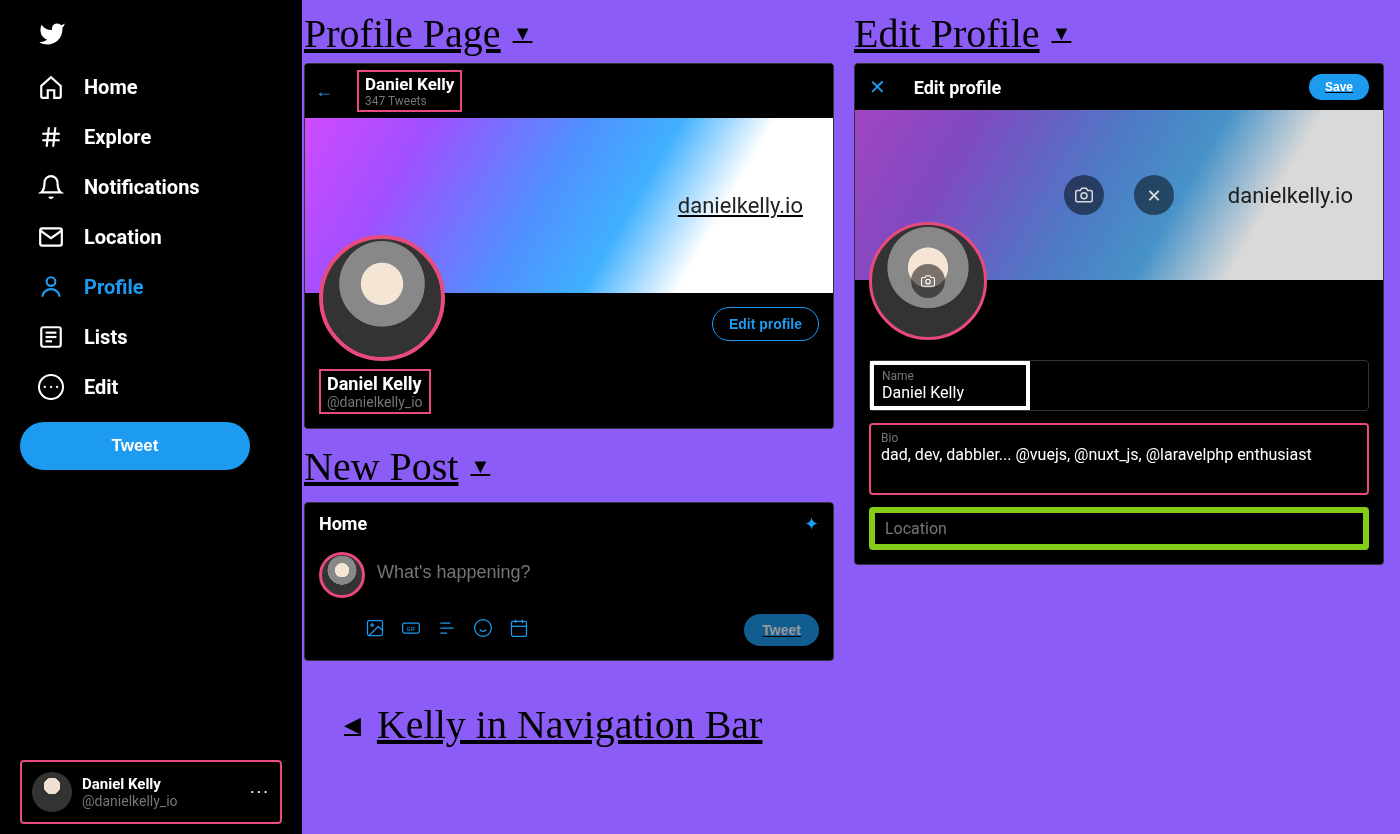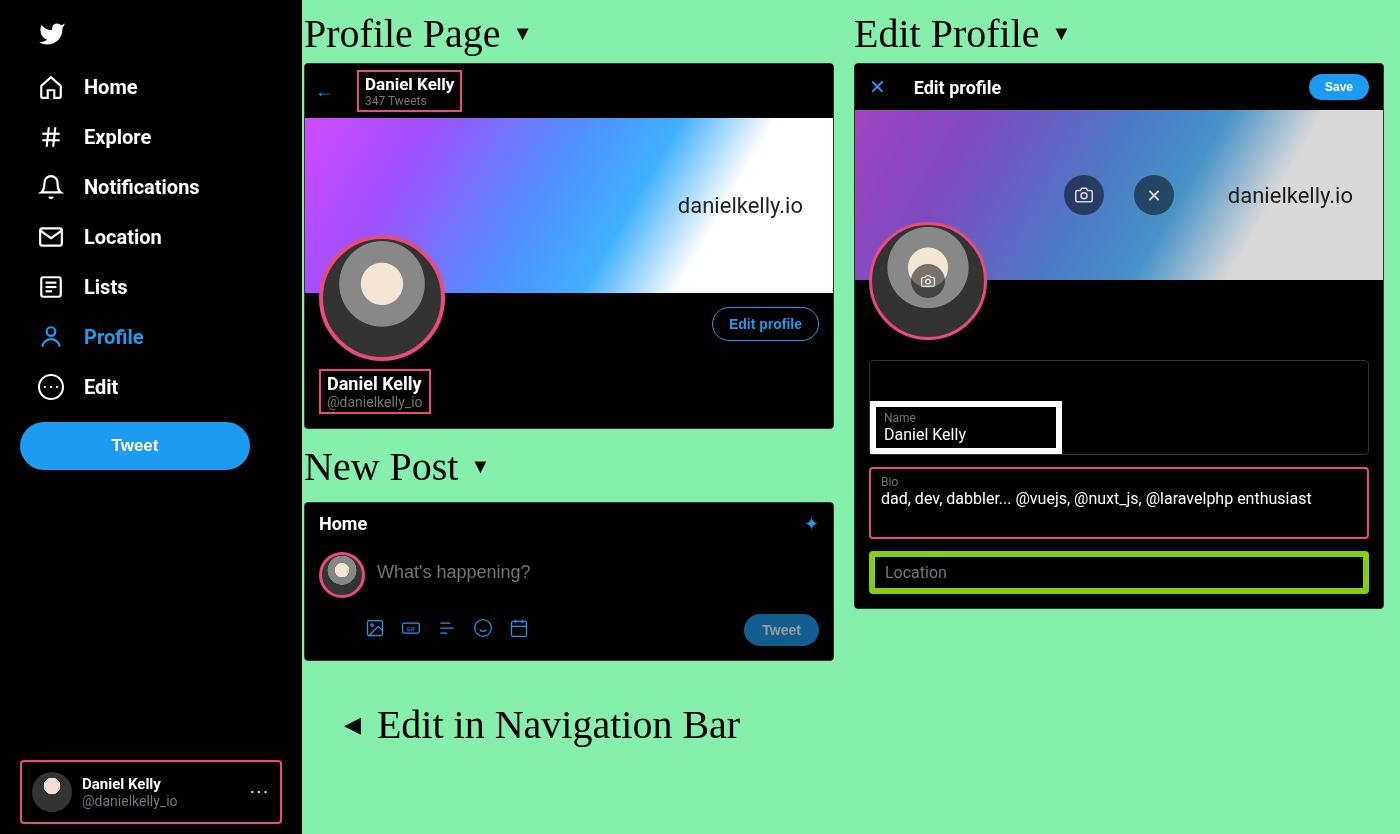--- a/index.html
+++ b/index.html
@@ -18,21 +18,21 @@
 .more-circle { width: 26px; height: 26px; border: 2px solid currentColor; border-radius: 50%; display: flex; align-items: center; justify-content: center; font-size: 14px; letter-spacing: 2px; padding-left: 2px; line-height: 1;}
 .tweet-btn { background: #1d9bf0; color: #fff; border: none; border-radius: 999px; padding: 14px 0; font-size: 17px; font-weight: 700; width: 230px; margin: 10px 0 0 0; cursor: pointer; }
 .user-box { position: absolute; bottom: 10px; left: 20px; right: 20px; display: flex; align-items: center; padding: 10px; border: 2px solid #e84a7c; border-radius: 4px; }
 .user-box .av { width: 40px; height: 40px; border-radius: 50%; background: radial-gradient(circle at 50% 35%, #f0e0d0 25%, #333 26%); margin-right: 10px; flex-shrink: 0; }
 .user-box .nm { display: flex; flex-direction: column; }
 .user-box .nm .n { font-weight: 700; font-size: 15px; color: #fff; }
 .user-box .nm .h { font-size: 14px; color: #71767b; }
 .user-box .dots { margin-left: auto; font-size: 18px; letter-spacing: 2px; color: #fff; }
 
 
-.right { flex: 1; background: #86efac; padding: 10px 2px; position: relative; }
+.right { flex: 1; background: #8b5cf6; padding: 10px 2px; position: relative; text-decoration: underline; }
 .section-title { font-family: Georgia, "Times New Roman", serif; font-weight: 400; font-size: 40px; display: flex; align-items: center; margin-bottom: 6px; }
 .section-title .tri { margin-left: 12px; font-size: 20px; }
 
 
 .profile-card { width: 530px; background: #000; border-radius: 4px; overflow: hidden; border: 1px solid #333; }
 .pc-header { display: flex; align-items: center; padding: 6px 10px; background: #000; }
 .pc-back { color: #1d9bf0; font-size: 18px; margin-right: 14px; }
 .pc-name-box { border: 2px solid #e84a7c; padding: 2px 6px; margin-left: 10px;}
 .pc-name { font-weight: 700; font-size: 17px; color: #fff; }
 .pc-tweets { font-size: 12px; color: #71767b; }
@@ -70,21 +70,21 @@
 .banner-actions span { width: 40px; height: 40px; background: rgba(0,0,0,0.5); border-radius: 50%; display: flex; align-items: center; justify-content: center; font-size: 18px; }
 .ec-lower { padding: 0 14px 14px; position: relative; }
 .ec-avatar { width: 118px; height: 118px; border-radius: 50%; border: 3px solid #e84a7c; background: radial-gradient(circle at 50% 38%, #f5e5d5 22%, #888 23%, #888 45%, #333 46%); position: relative; top: -58px; margin-bottom: -50px; display: flex; align-items: center; justify-content: center; }
 .ec-avatar .cam { width: 34px; height: 34px; background: rgba(0,0,0,0.5); border-radius: 50%; display: flex; align-items: center; justify-content: center; color: #fff; font-size: 14px; }
 .field { border: 6px solid #84cc16; border-radius: 4px; padding: 6px 10px; margin-top: 12px; }
 .field.hl { border: 2px solid #e84a7c; }
 .field .lbl { font-size: 12px; color: #71767b; }
 .field input, .field textarea { width: 100%; background: transparent; border: none; color: #fff; font-size: 16px; outline: none; resize: none; font-family: inherit; }
 .field.loc input::placeholder { color: #71767b; }
 .field.name-row { display: flex; gap: 0; padding: 0; border: 1px solid #333;}
-.name-inner { border: 6px solid #ffffff; padding: 4px 8px; width: 192px; margin-top: 40px;}
+.name-inner { border: 4px solid #ffffff; padding: 4px 8px; width: 160px;}
 .bio-field { min-height: 72px; }
 
 
 .caption-bottom { font-family: Georgia, "Times New Roman", serif; font-weight: 400; font-size: 40px; display: flex; align-items: center; margin-top: 40px; margin-left: 40px;}
 .caption-bottom .tri { margin-right: 16px; font-size: 22px; }
 
 .row-top { display: flex; gap: 20px; align-items: flex-start;}
 .colblock { display: flex; flex-direction: column;}
 </style>
 </head>
@@ -128,39 +128,39 @@
       </div>
     <div class="nav-item">
         <span class="ico">
           <svg viewBox="0 0 24 24">
             <rect x="2" y="4" width="20" height="16" rx="2"></rect>
             <polyline points="22,6 12,13 2,6"></polyline>
           </svg>
         </span>
         <span>Location</span>
       </div>
+    <div class="nav-item active">
+        <span class="ico">
+          <svg viewBox="0 0 24 24" fill="#1d9bf0" stroke="none">
+            <circle cx="12" cy="7" r="4"></circle>
+            <path d="M4 21c0-4 4-7 8-7s8 3 8 7"></path>
+          </svg>
+        </span>
+        <span>Profile</span>
+      </div>
     <div class="nav-item">
         <span class="ico">
           <svg viewBox="0 0 24 24">
             <rect x="3" y="3" width="18" height="18" rx="2"></rect>
             <line x1="7" y1="8" x2="17" y2="8"></line>
             <line x1="7" y1="12" x2="17" y2="12"></line>
             <line x1="7" y1="16" x2="13" y2="16"></line>
           </svg>
         </span>
         <span>Lists</span>
-      </div>
-    <div class="nav-item active">
-        <span class="ico">
-          <svg viewBox="0 0 24 24" fill="#1d9bf0" stroke="none">
-            <circle cx="12" cy="7" r="4"></circle>
-            <path d="M4 21c0-4 4-7 8-7s8 3 8 7"></path>
-          </svg>
-        </span>
-        <span>Profile</span>
       </div>
     <div class="nav-item">
         <span class="ico">
           <span class="more-circle">···</span>
         </span>
         <span>Edit</span>
       </div>
     <button class="tweet-btn">Tweet</button>
 
     <div class="user-box">
@@ -300,17 +300,17 @@
             <div class="field loc">
               <input placeholder="Location" style="">
             </div>
           </div>
         </div>
       </div>
     </div>
 
     <div class="caption-bottom">
       <span class="tri">◀</span>
-      <span>Edit in Navigation Bar</span>
+      <span>Kelly in Navigation Bar</span>
     </div>
   </div>
 
 </div>
 
 </body></html>

